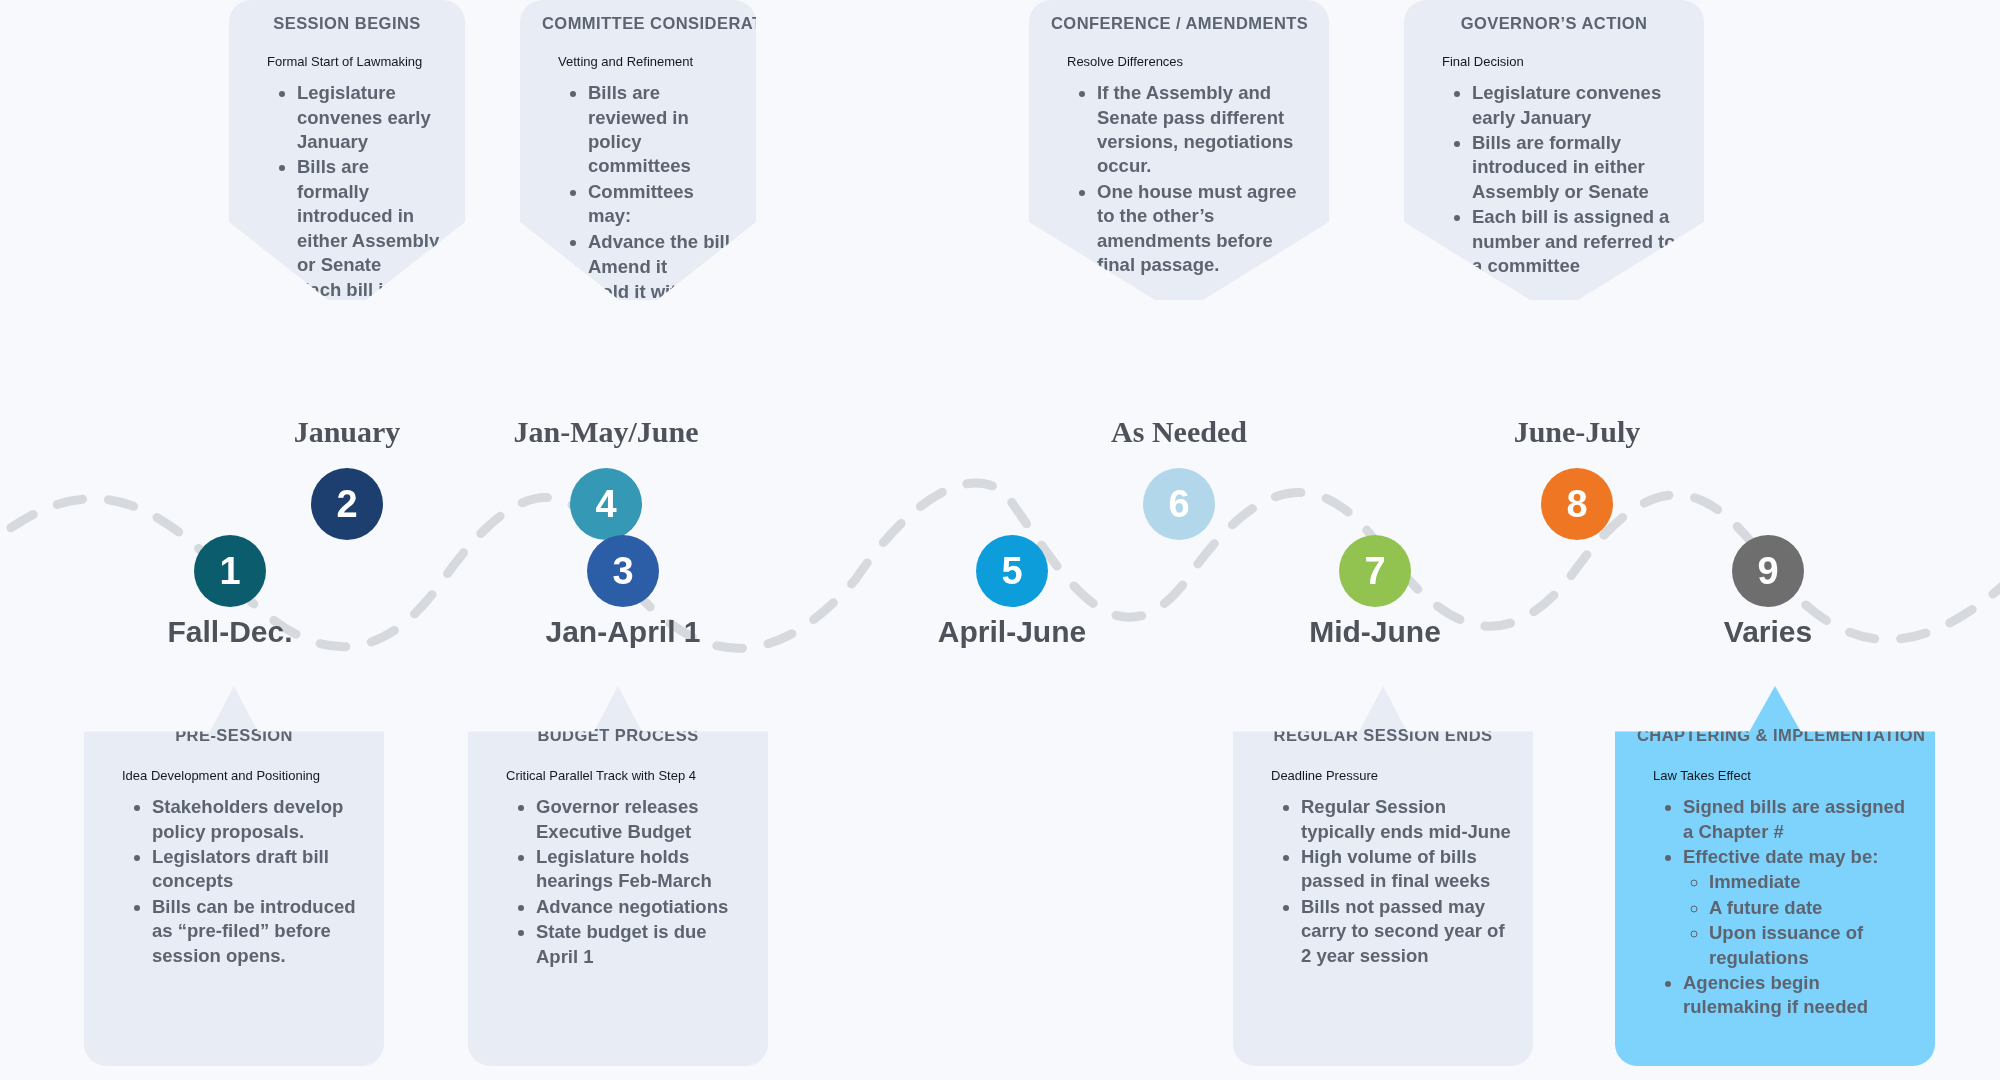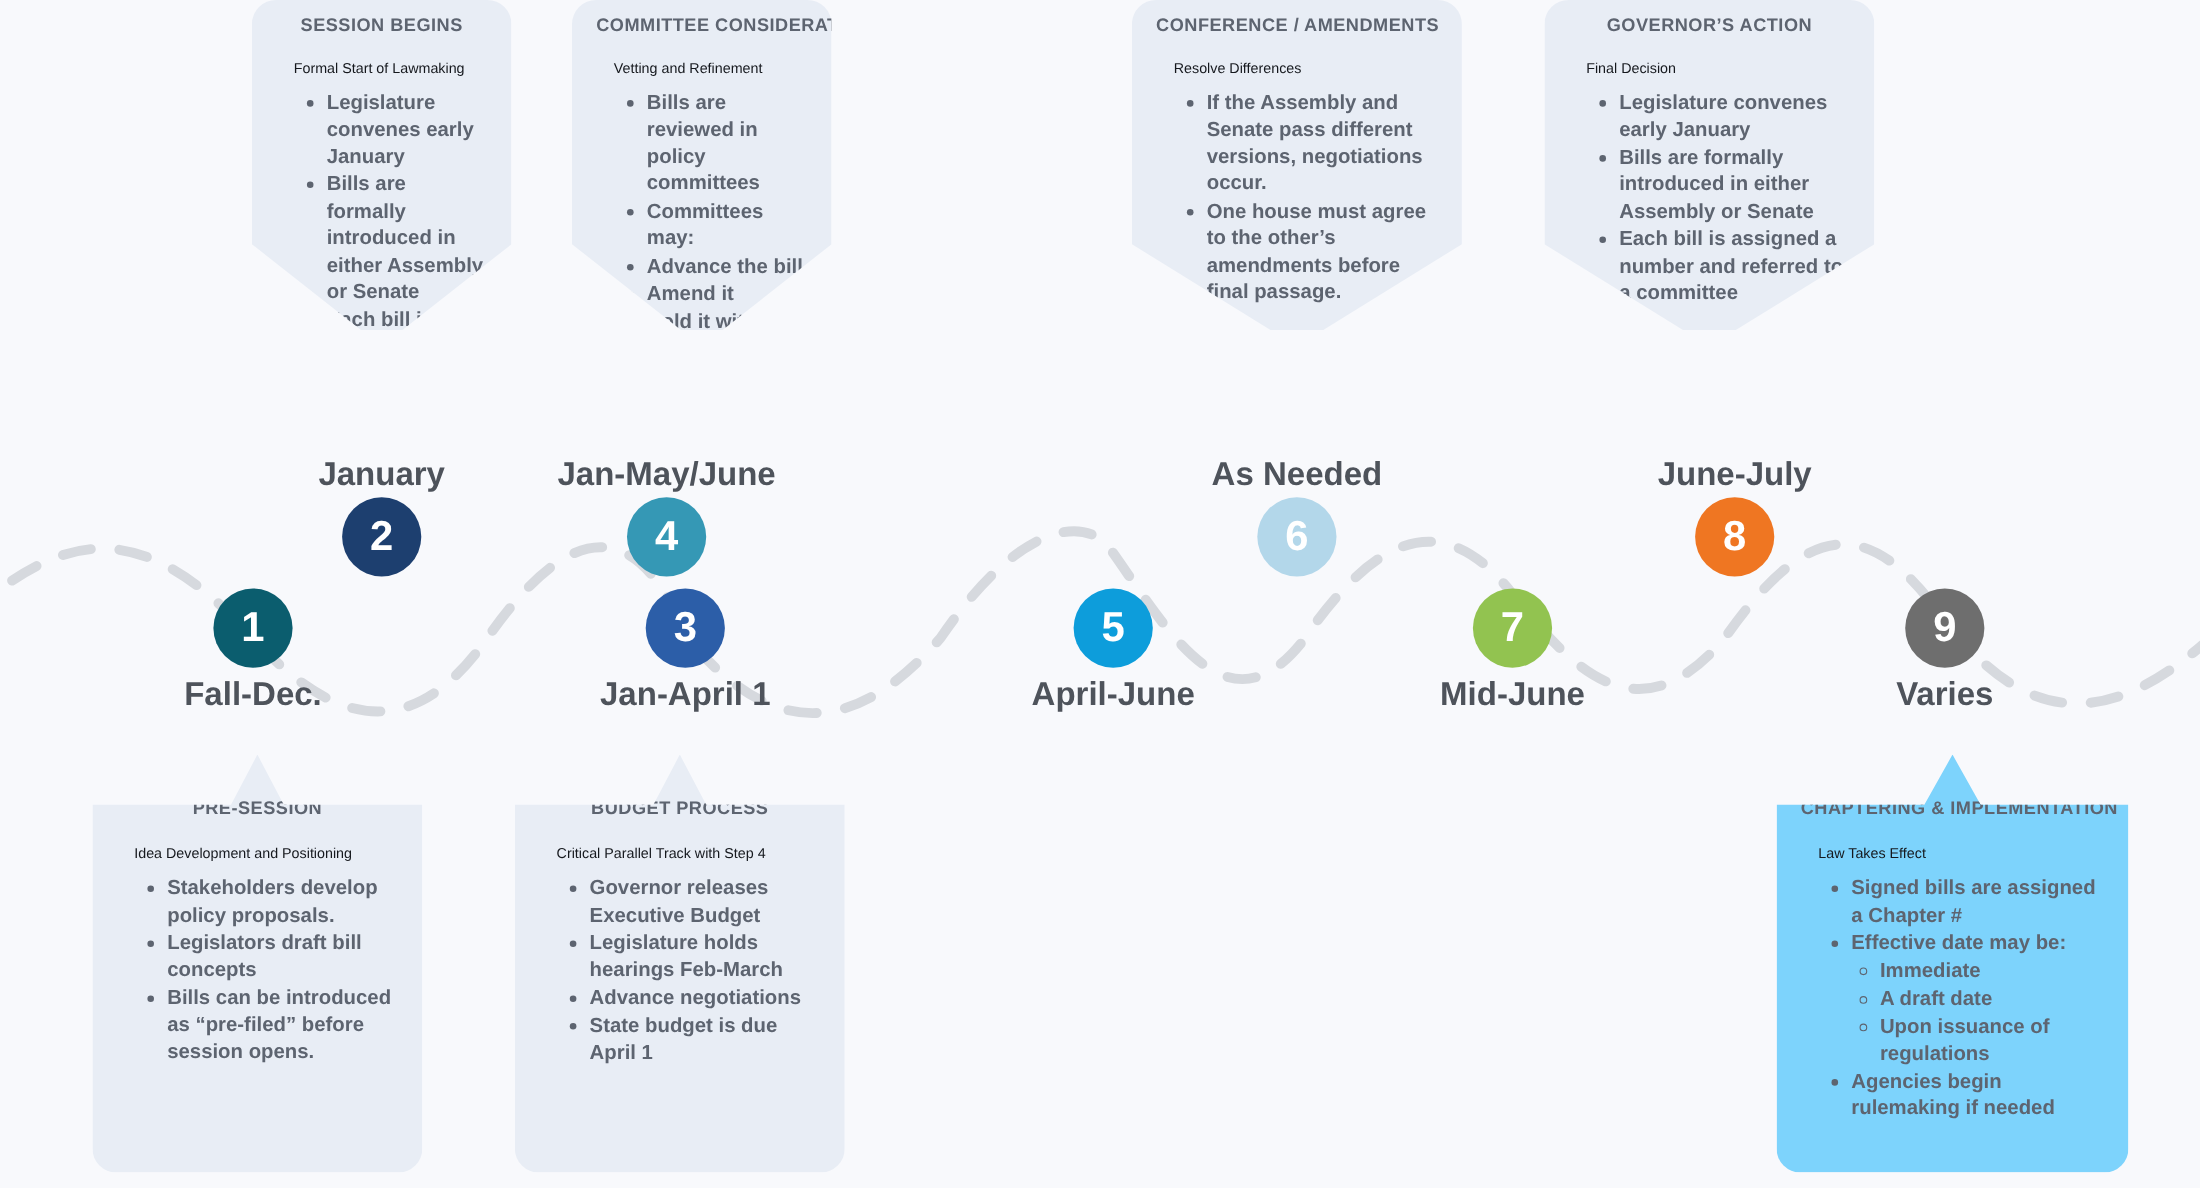--- a/index.html
+++ b/index.html
@@ -66,21 +66,21 @@
   .node .circle {
     width: 72px; height: 72px; border-radius: 50%;
     display: flex; align-items: center; justify-content: center;
     color: #ffffff; font-size: 38px; font-weight: bold;
     line-height: 1; margin: 0 auto;
   }
   .node .node-label {
     font-size: 30px; font-weight: bold; color: #4e535b;
     white-space: nowrap; line-height: 1.1;
   }
-  .node.label-above .node-label { margin-bottom: 4px; }
+  .node.label-above .node-label { margin-bottom: 20px; font-family: Liberation Serif, serif; }
   .node.label-below .node-label { margin-top: 8px; }
 </style>
 </head>
 <body style="background: rgb(248, 249, 252);">
 
 <div id="stage">
 
   <svg class="wave" viewBox="0 0 2000 1080" preserveAspectRatio="none" aria-hidden="true">
     <path id="wave-path" fill="none" stroke="#d6d9de" stroke-width="9" stroke-linecap="round" stroke-dasharray="26 26" d="M -30 560 C 60 480, 130 470, 230 580
              C 310 668, 380 670, 443 580
@@ -189,28 +189,37 @@
     <div class="card-title">Critical Parallel Track with Step 4</div>
     <ul class="bullets">
         <li>Governor releases Executive Budget</li>
         <li>Legislature holds hearings Feb-March</li>
         <li>Advance negotiations</li>
         <li>State budget is due April 1</li>
       </ul>
   </div>
 
 
+  <div class="card down" style="left: 1233px; top: 686px; width: 300px; height: 380px; background: rgb(232, 237, 245);">
+    <div class="card-kicker">REGULAR SESSION ENDS</div>
+    <div class="card-title">Deadline Pressure</div>
+    <ul class="bullets">
+        <li>Regular Session typically ends mid-June</li>
+        <li>High volume of bills passed in final weeks</li>
+        <li>Bills not passed may carry to second year of 2 year session</li>
+      </ul>
+  </div>
 
   <div class="card down" style="left: 1615px; top: 686px; width: 320px; height: 380px; background: #7dd3fc;">
     <div class="card-kicker">CHAPTERING &amp; IMPLEMENTATION</div>
     <div class="card-title">Law Takes Effect</div>
     <ul class="bullets">
         <li>Signed bills are assigned a Chapter #</li>
         <li>Effective date may be:<ul class="sub">
             <li>Immediate</li>
-            <li>A draft date</li>
+            <li>A future date</li>
             <li>Upon issuance of regulations</li>
           </ul></li>
         <li>Agencies begin rulemaking if needed</li>
       </ul>
   </div>
 
 </div>
 
 </body></html>

